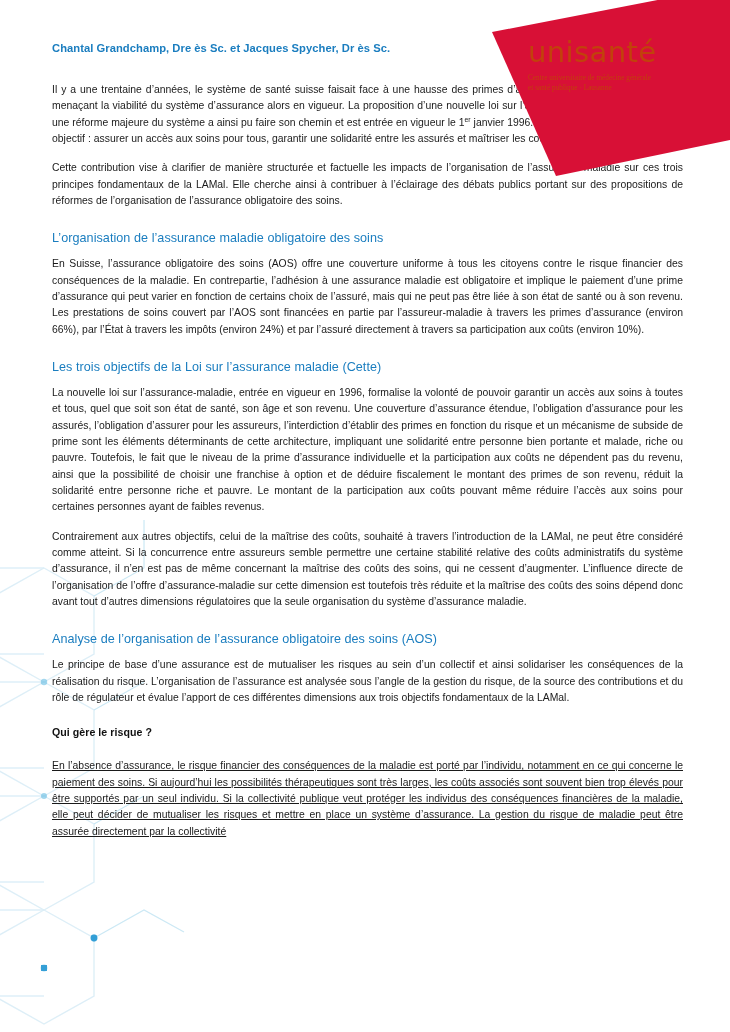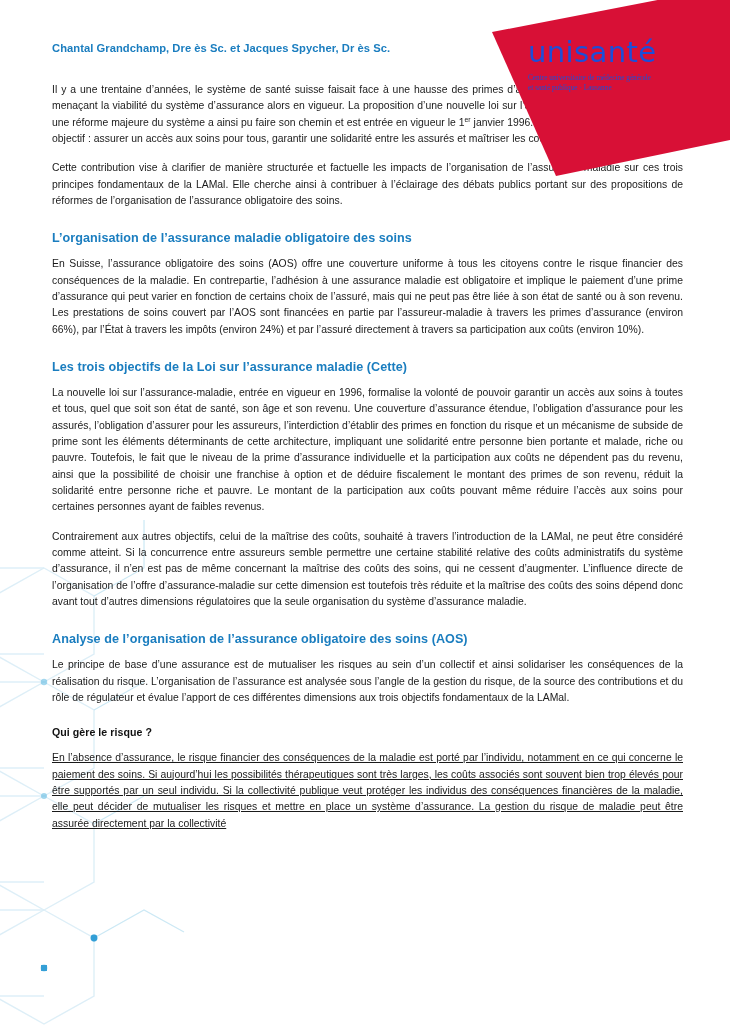--- a/index.html
+++ b/index.html
@@ -41,21 +41,21 @@
   }
   .logo-shape {
     position: absolute;
     inset: 0;
   }
   .logo-text-block {
     position: absolute;
     left: 58px;
     top: 38px;
     width: 190px;
-    color: #1d4ed8;
+    color: #c2410c;
   }
   .logo-wordmark {
     font-size: 29px;
     font-weight: 400;
     letter-spacing: 0.4px;
     line-height: 1;
     font-family: "DejaVu Sans", sans-serif;
   }
   .logo-tagline {
     margin-top: 6px;
@@ -102,31 +102,31 @@
     color: #1a7dbf;
     font-size: 11.2px;
     font-weight: bold;
     letter-spacing: 0.05px;
     margin: 0 0 28px 0;
   }
 
   h2.section-head {
     color: #1a7dbf;
     font-size: 12.6px;
-    font-weight: bold;
+    font-weight: normal;
     letter-spacing: 0.05px;
     margin: 22px 0 11px 0;
   }
 
   h3.sub-head {
     color: #111111;
     font-size: 10.6px;
     font-weight: bold;
     letter-spacing: 0.05px;
-    margin: 20px 0 12px 0;
+    margin: 20px 0 20px 0;
   }
 
   p.body-text {
     font-size: 10.4px;
     line-height: 1.57;
     text-align: justify;
     margin: 0 0 13px 0;
     color: #1a1a1a;
     letter-spacing: 0.01px;
   }

